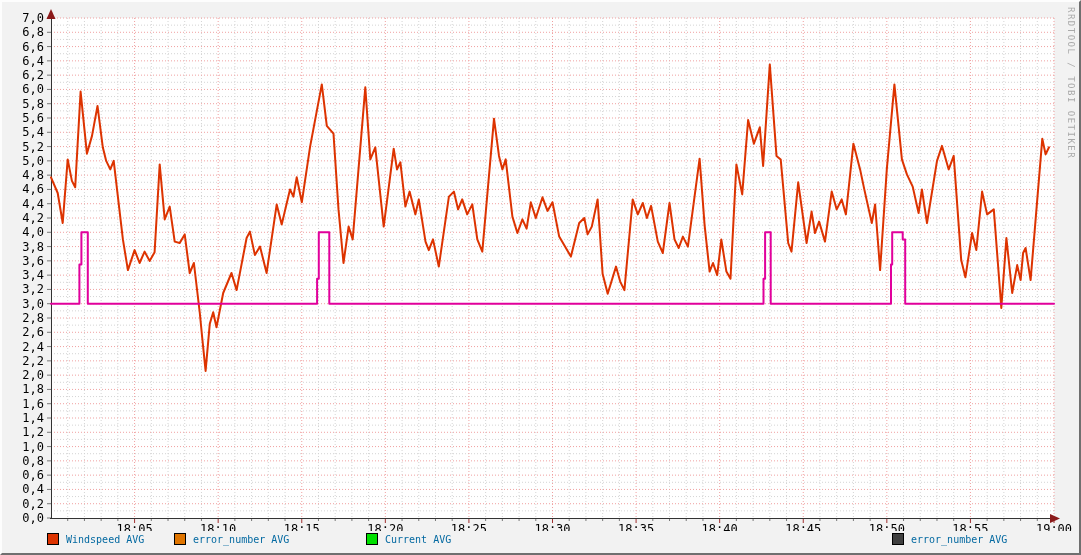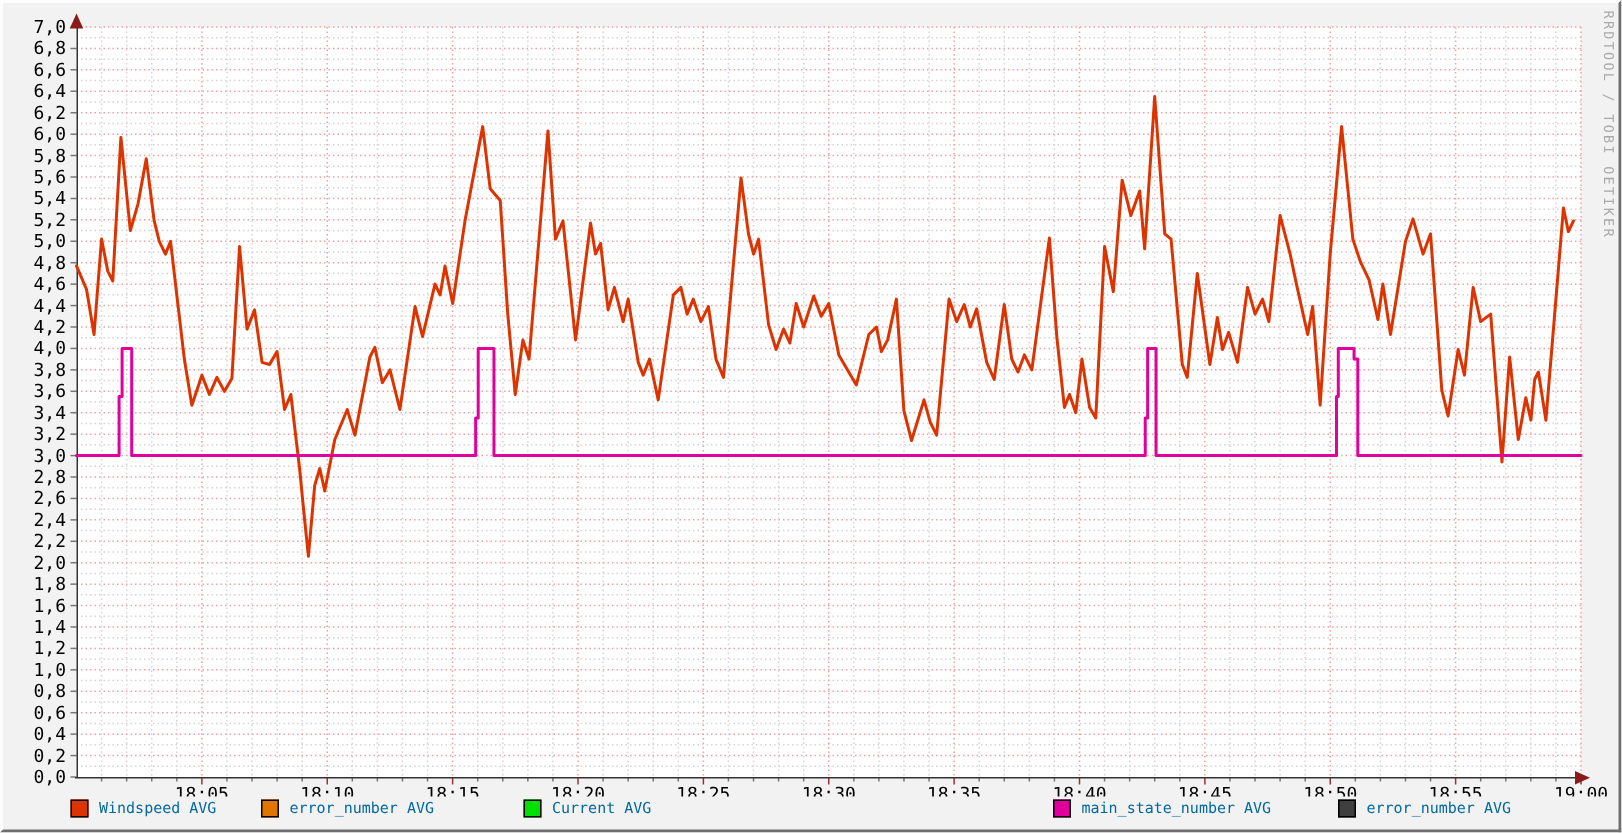--- a/index.html
+++ b/index.html
@@ -317,26 +317,22 @@
   <div class="watermark">RRDTOOL / TOBI OETIKER</div>
   <div class="legend" id="legend">
       <div class="legend-item" style="left: 45px;">
         <span class="legend-swatch" style="background: rgb(221, 51, 0);"></span>
         <span class="legend-label">Windspeed AVG</span>
       </div>
       <div class="legend-item" style="left: 172px;">
         <span class="legend-swatch" style="background: rgb(224, 117, 0);"></span>
         <span class="legend-label">error_number AVG</span>
       </div>
-      <div class="legend-item" style="left: 347px;">
+      <div class="legend-item" style="left: 364px;">
         <span class="legend-swatch" style="background: rgb(0, 224, 0);"></span>
         <span class="legend-label">Current AVG</span>
-      </div>
-      <div class="legend-item" style="left: 700px;">
-        <span class="legend-swatch" style="background: rgb(225, 0, 156);"></span>
-        <span class="legend-label">main_state_number AVG</span>
       </div>
       <div class="legend-item" style="left: 890px;">
         <span class="legend-swatch" style="background: rgb(63, 63, 63);"></span>
         <span class="legend-label">error_number AVG</span>
       </div>
     </div>
 </div>
 
 </body></html>

